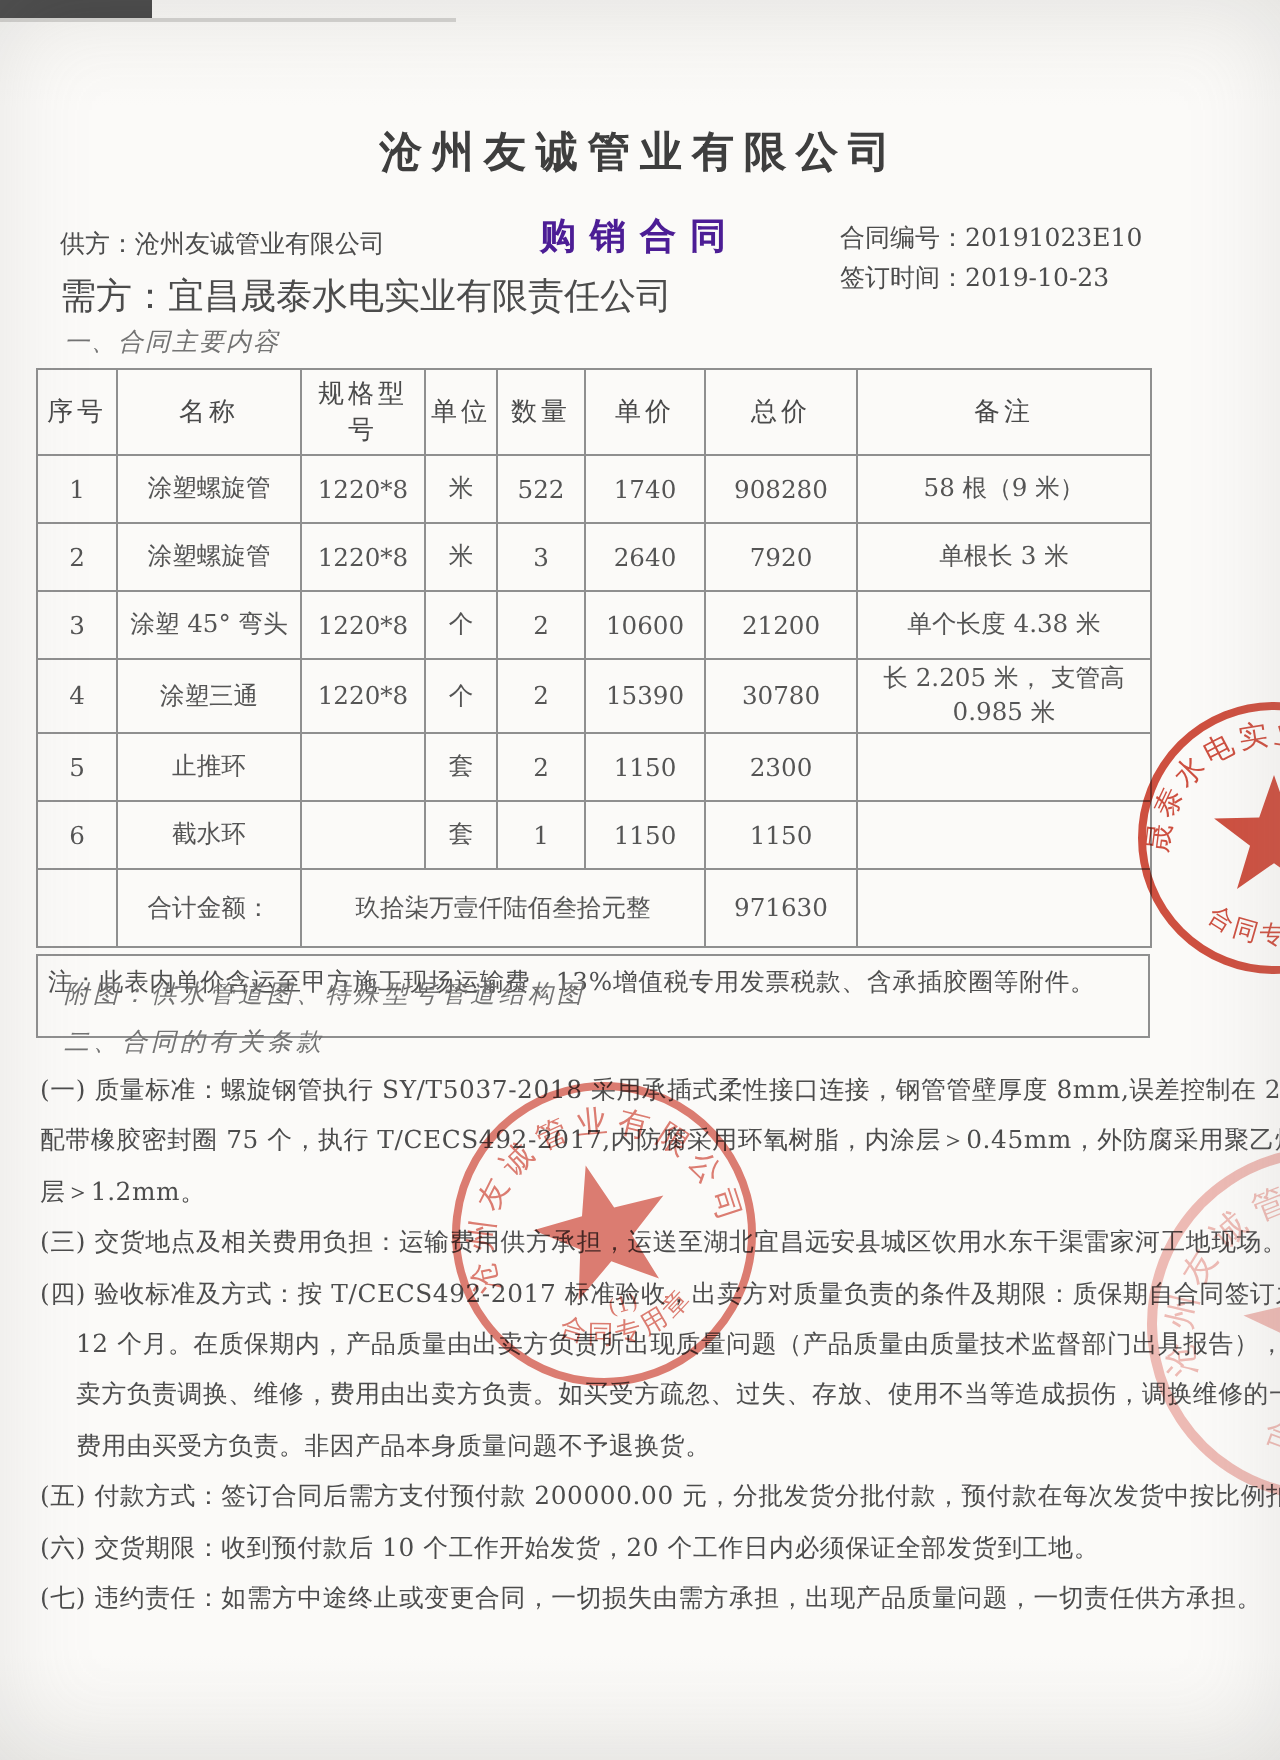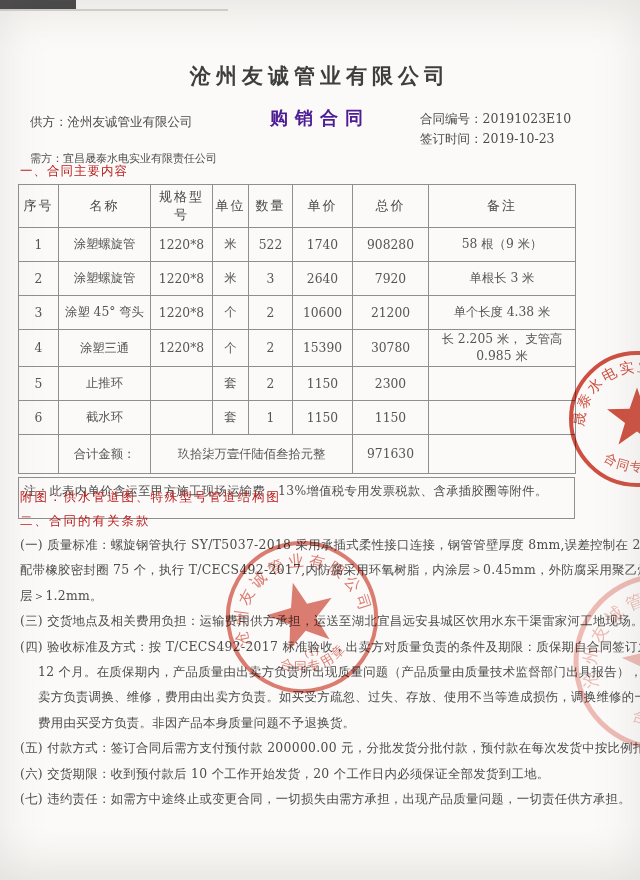--- a/index.html
+++ b/index.html
@@ -8,23 +8,23 @@
     background:linear-gradient(180deg,#f6f5f2 0%,#fbfaf8 6%,#fbfaf8 94%,#f3f2ef 100%);
     font-family:"DejaVu Serif","Liberation Serif",serif;
     color:#4c4c4c;
   }
   .vignette{position:absolute;inset:0;box-shadow:inset 0 0 46px rgba(140,140,140,.18);pointer-events:none;z-index:9;}
   .scanbar-dark{position:absolute;left:0;top:0;width:76px;height:9px;background:#454545;}
   .scanbar-light{position:absolute;left:0;top:9px;width:228px;height:2px;background:#d2d1ce;}
   .doc-title{position:absolute;top:62px;left:0;width:100%;text-align:center;font-size:21px;letter-spacing:5px;color:#3e3e3e;font-weight:600;}
   .doc-subtitle{position:absolute;top:106px;left:0;width:100%;text-align:center;font-size:18px;letter-spacing:7px;color:#4c1d95;font-weight:600;}
   .supplier{position:absolute;left:30px;top:114px;font-size:12.5px;text-align:right;}
-  .buyer{position:absolute;left:30px;top:151px;font-size:11px;}
+  .buyer{position:absolute;left:30px;top:136px;font-size:18px;}
   .meta{position:absolute;left:420px;top:109px;font-size:12.5px;line-height:19.5px;}
-  .sec-heading{position:absolute;left:20px;font-size:12.5px;color:#b91c1c;letter-spacing:1px;}
+  .sec-heading{position:absolute;left:32px;font-size:12.5px;color:#737373;letter-spacing:1px;font-style:italic;}
   #sec1{top:163px;}
   #attach{top:489px;letter-spacing:2px;}
   #sec2{top:513px;letter-spacing:2px;text-align:right;}
   .tbl-wrap{position:absolute;left:18px;top:184px;width:557px;}
   table{border-collapse:collapse;width:557px;table-layout:fixed;color:#555;}
   th,td{border:1px solid #8f8f8f;text-align:center;font-weight:normal;font-size:12.3px;padding:1px 2px;overflow:hidden;}
   thead th{height:40px;font-size:13px;color:#4a4a4a;letter-spacing:2px;}
   tbody td{height:31px;}
   tr.total-row td{height:36px;margin-top:17px;}
   .note-box{border:1px solid #8f8f8f;margin-top:3px;font-size:12.3px;padding:5px 4px 18px 5px;color:#4f4f4f;letter-spacing:.4px;}

